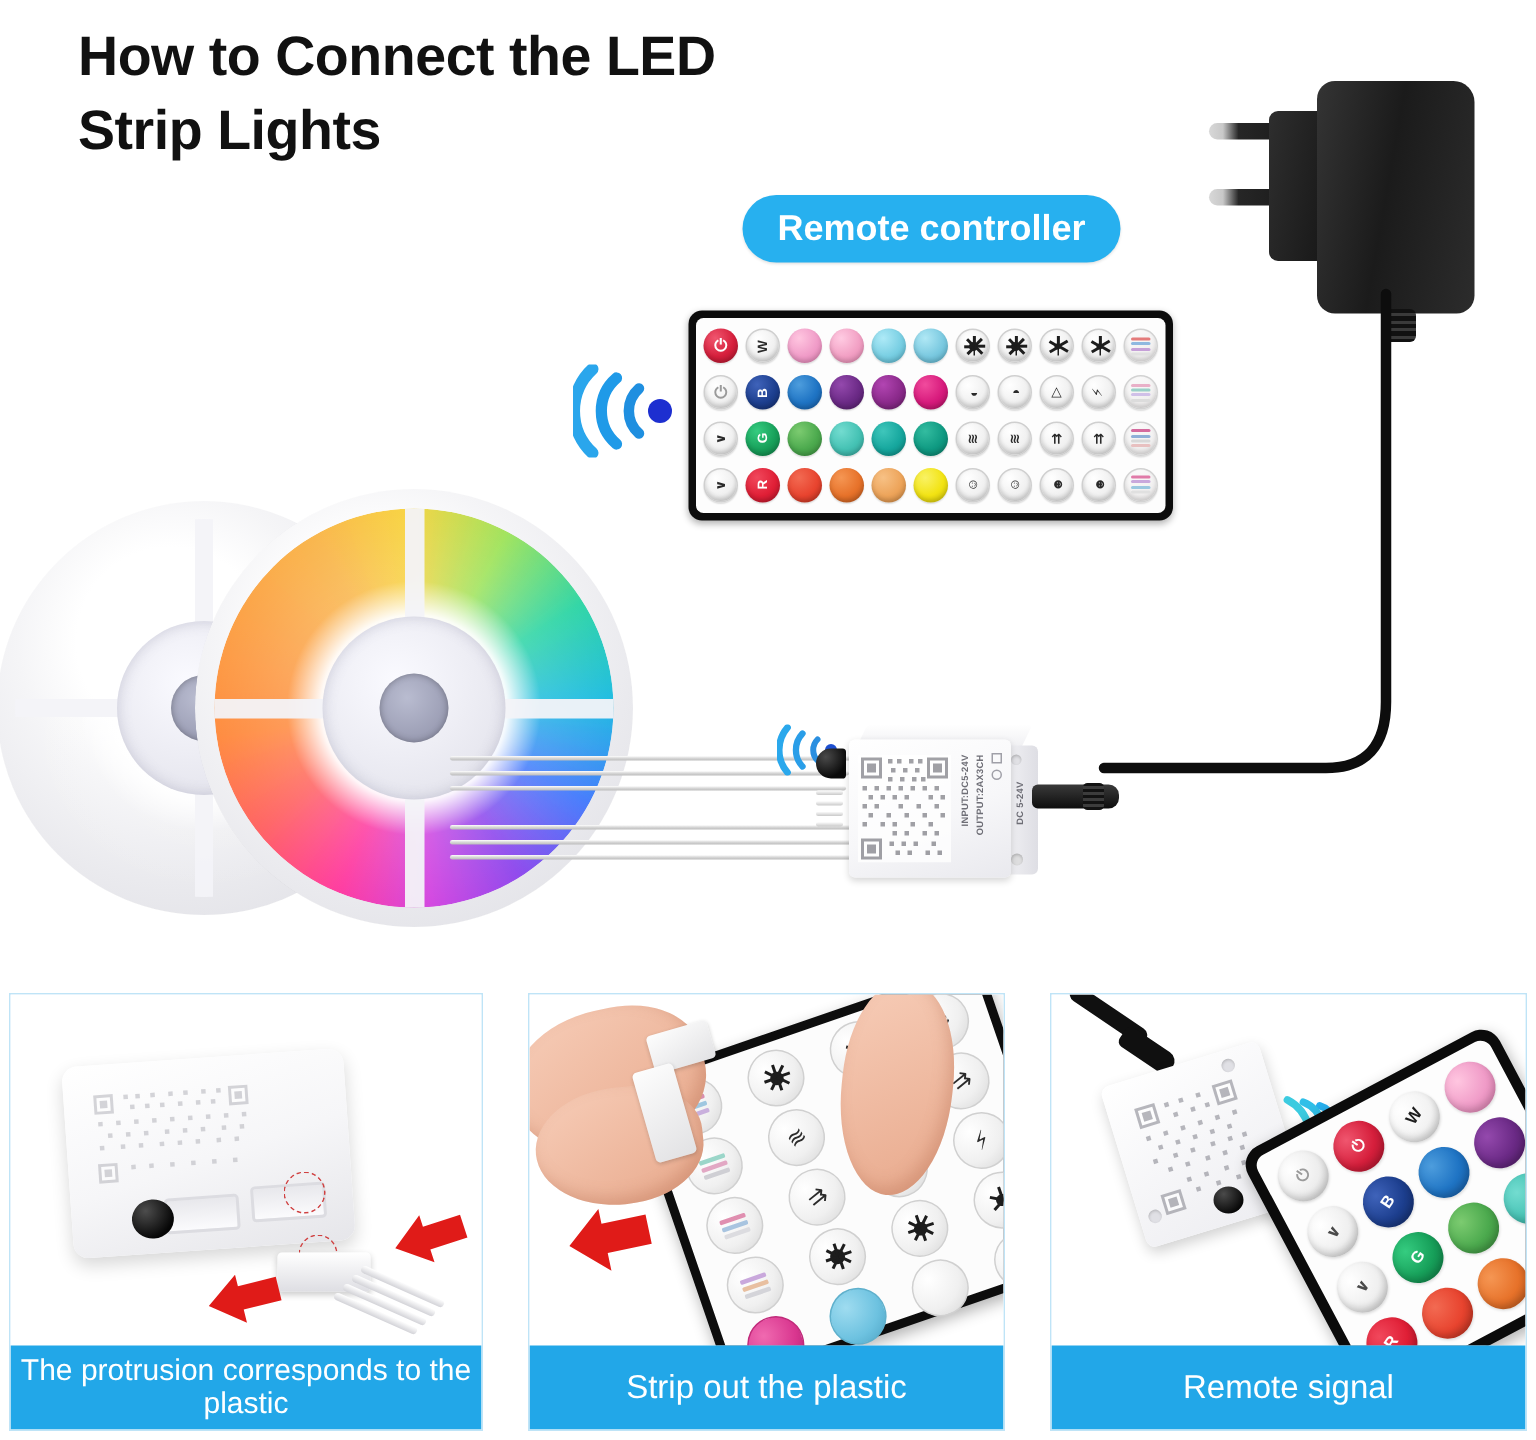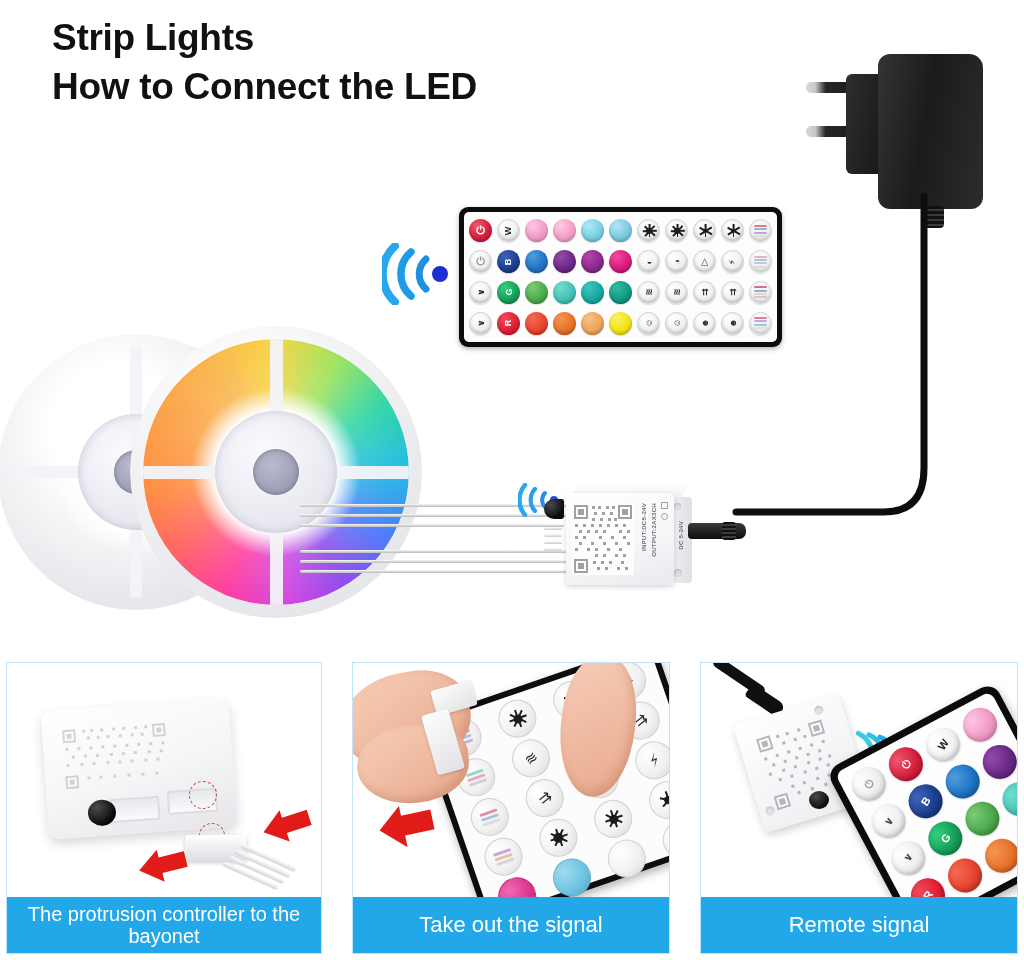--- a/index.html
+++ b/index.html
@@ -220,36 +220,37 @@
     box-shadow:inset 0 -3px 5px rgba(0,0,0,.18), 0 1px 2px rgba(0,0,0,.15);
     display:flex;align-items:center;justify-content:center;font-size:11px;font-weight:bold;color:#1e1e1e;}
   .p3-cable{position:absolute;background:#101010;border-radius:6px;}
 </style>
 </head>
 <body>
 
 <div id="stage">
 
   <div class="title">
+    <div>How to Connect the LED</div>
     <div>Strip Lights</div>
-    <div>How to Connect the LED</div>
   </div>
 
   <div id="adapter">
     <div class="ad-prong" id="prong1"></div>
     <div class="ad-prong" id="prong2"></div>
     <div class="ad-neck"></div>
     <div class="ad-body"></div>
     <div class="ad-strain"></div>
   </div>
 
   <svg id="cable" viewBox="0 0 360 370">
     <path d="M284,6 L284,278 Q284,322 244,322 L96,322" fill="none" stroke="#0d0d0d" stroke-width="7" stroke-linecap="round"></path>
   </svg>
 
+  <div class="pill" id="pill-remote">Remote controller</div>
 
   <div id="remote">
     <div id="remote-face">
 
       <div class="btn" style="background:radial-gradient(circle at 34% 28%,#f0566f,#d61f3c 55%,#a8142c 100%);">
         <span style="color:#fff;font-size:11px;">⏻</span>
       </div>
       <div class="btn fn">
           <span class="glyph">W</span>
         </div>
@@ -619,21 +620,21 @@
       <div class="p1-lead" style="left:228px;top:186px;width:60px;"></div>
       <div class="p1-lead" style="left:222px;top:192px;width:60px;"></div>
       <div class="p1-lead" style="left:216px;top:198px;width:60px;"></div>
       <svg class="arrow-red" style="left:252px;top:146px;width:54px;height:42px;" viewBox="0 0 54 42">
         <path d="M52,8 L26,8 L26,0 L4,16 L26,33 L26,24 L52,24 Z" fill="#e01b18" transform="rotate(-18 27 18)"></path>
       </svg>
       <svg class="arrow-red" style="left:128px;top:186px;width:54px;height:42px;" viewBox="0 0 54 42">
         <path d="M52,8 L26,8 L26,0 L4,16 L26,33 L26,24 L52,24 Z" fill="#e01b18" transform="rotate(-14 27 18)"></path>
       </svg>
     </div>
-    <div class="caption" id="cap1">The protrusion controller to the bayonet</div>
+    <div class="caption" id="cap1">The protrusion corresponds to the plastic</div>
   </div>
 
   <div class="panel" id="panel2">
     <div class="panel-img">
       <div class="p2-remote">
         <div class="p2-face">
           <div class="p2-btn">
               <span style="display:block;width:22px">
                 <i style="display:block;height:3px;margin:2px auto;width:18px;background:#d98fae;border-radius:1px"></i>
                 <i style="display:block;height:3px;margin:2px auto;width:18px;background:#9fc7e0;border-radius:1px"></i>
@@ -755,21 +756,21 @@
       </div>
       <div class="finger" style="left:-12px;top:10px;width:130px;height:96px;transform:rotate(-12deg);"></div>
       <div class="finger" style="left:4px;top:62px;width:112px;height:78px;transform:rotate(-6deg);"></div>
       <div class="finger" style="left:208px;top:-8px;width:74px;height:142px;border-radius:46% 46% 50% 50%;transform:rotate(6deg);"></div>
       <div class="p2-tab" style="left:80px;top:22px;width:42px;height:26px;transform:rotate(-16deg);"></div>
       <div class="p2-tab" style="left:76px;top:48px;width:28px;height:62px;transform:rotate(-16deg);"></div>
       <svg class="arrow-red" style="left:22px;top:140px;width:62px;height:48px;" viewBox="0 0 62 48">
         <path d="M58,12 L28,12 L28,2 L4,22 L28,44 L28,32 L58,32 Z" fill="#e01b18" transform="rotate(-12 31 22)"></path>
       </svg>
     </div>
-    <div class="caption">Take out the signal</div>
+    <div class="caption">Strip out the plastic</div>
   </div>
 
   <div class="panel" id="panel3">
     <div class="panel-img">
       <div class="p3-cable" style="left:8px;top:8px;width:60px;height:11px;transform:rotate(34deg);"></div>
       <div class="p3-cable" style="left:44px;top:30px;width:40px;height:15px;transform:rotate(34deg);border-radius:4px 7px 7px 4px;"></div>
       <div class="p3-box">
         <svg style="position:absolute;left:16px;top:18px;width:74px;height:78px;opacity:.7" viewBox="0 0 74 78">
           <g fill="#9a9aa2">
             <rect x="2" y="2" width="14" height="14"></rect>

